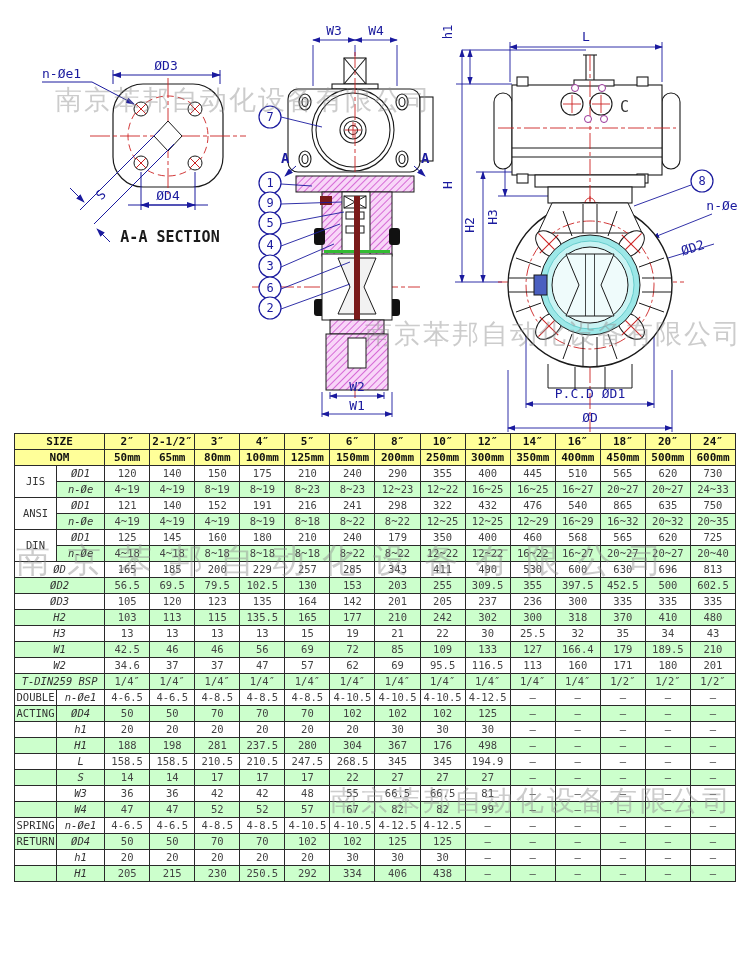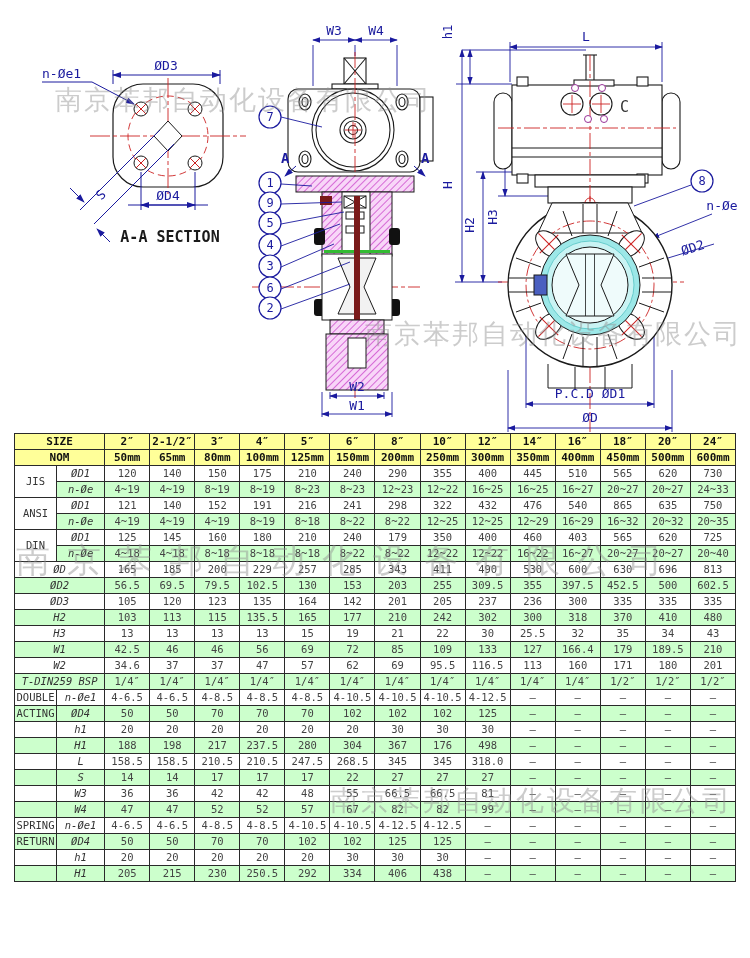--- a/index.html
+++ b/index.html
@@ -498,21 +498,21 @@
             <td>125</td>
             <td>145</td>
             <td>160</td>
             <td>180</td>
             <td>210</td>
             <td>240</td>
             <td>179</td>
             <td>350</td>
             <td>400</td>
             <td>460</td>
-            <td>403</td>
+            <td>568</td>
             <td>565</td>
             <td>620</td>
             <td>725</td>
           </tr>
           <tr class="g">
             <td class="lab">n-Øe</td>
             <td>4~18</td>
             <td>4~18</td>
             <td>8~18</td>
             <td>8~18</td>
@@ -715,21 +715,21 @@
             <td>–</td>
             <td>–</td>
             <td>–</td>
             <td>–</td>
           </tr>
           <tr class="g">
             <td class="grp"></td>
             <td class="lab">H1</td>
             <td>188</td>
             <td>198</td>
-            <td>217</td>
+            <td>281</td>
             <td>237.5</td>
             <td>280</td>
             <td>304</td>
             <td>367</td>
             <td>176</td>
             <td>498</td>
             <td>–</td>
             <td>–</td>
             <td>–</td>
             <td>–</td>
@@ -739,21 +739,21 @@
             <td class="grp"></td>
             <td class="lab">L</td>
             <td>158.5</td>
             <td>158.5</td>
             <td>210.5</td>
             <td>210.5</td>
             <td>247.5</td>
             <td>268.5</td>
             <td>345</td>
             <td>345</td>
-            <td>318.0</td>
+            <td>194.9</td>
             <td>–</td>
             <td>–</td>
             <td>–</td>
             <td>–</td>
             <td>–</td>
           </tr>
           <tr class="g">
             <td class="grp"></td>
             <td class="lab">S</td>
             <td>14</td>

